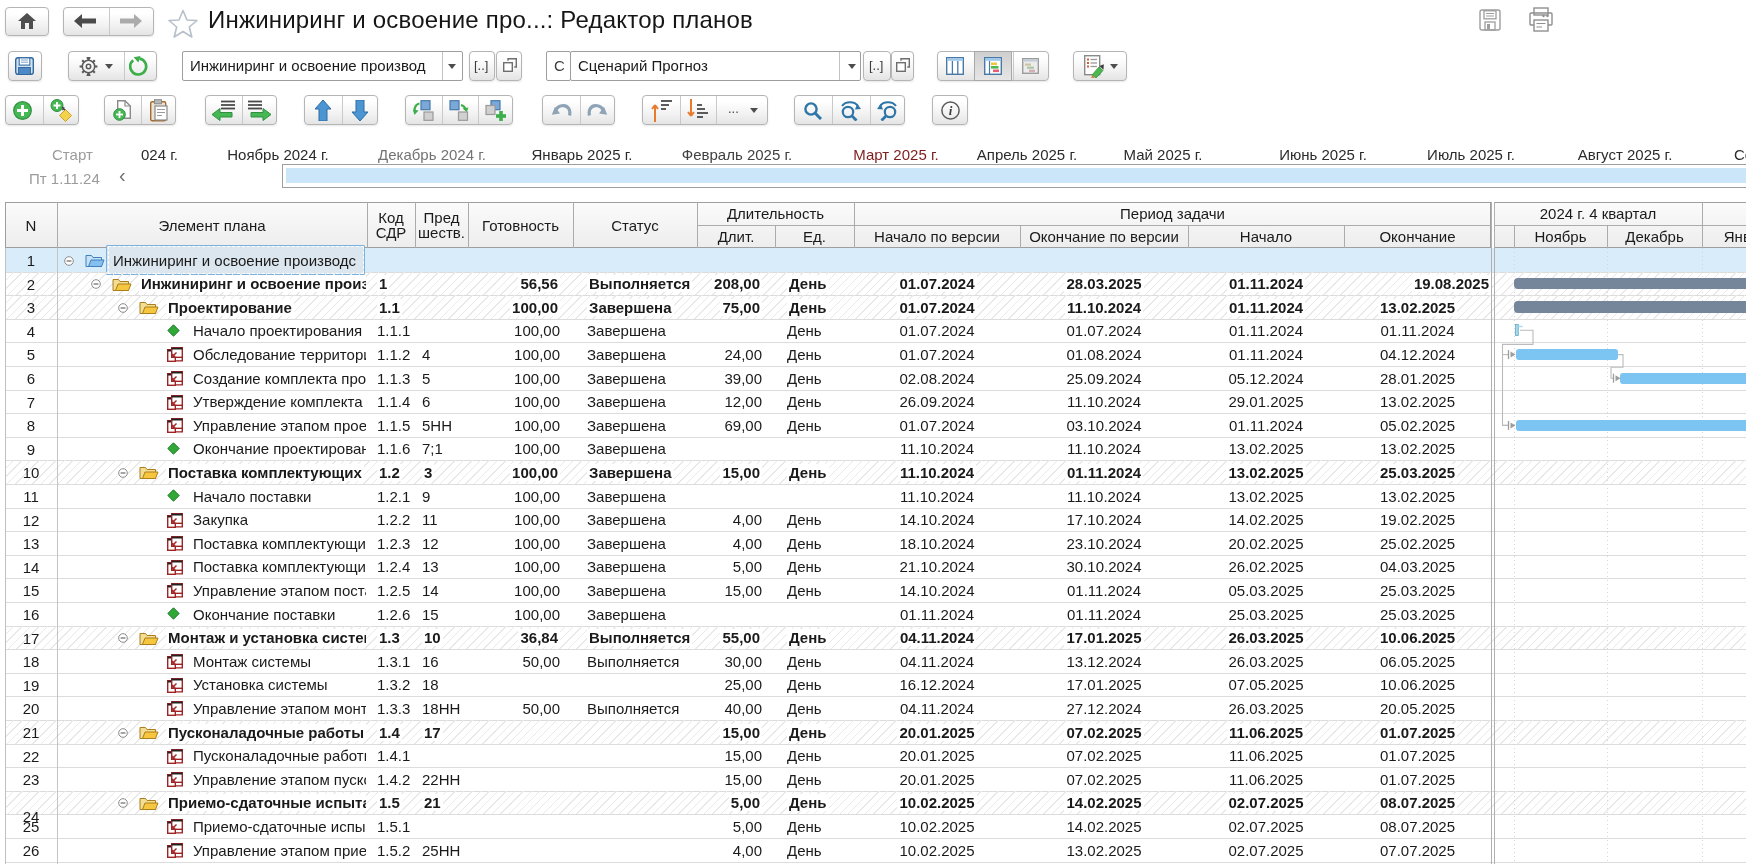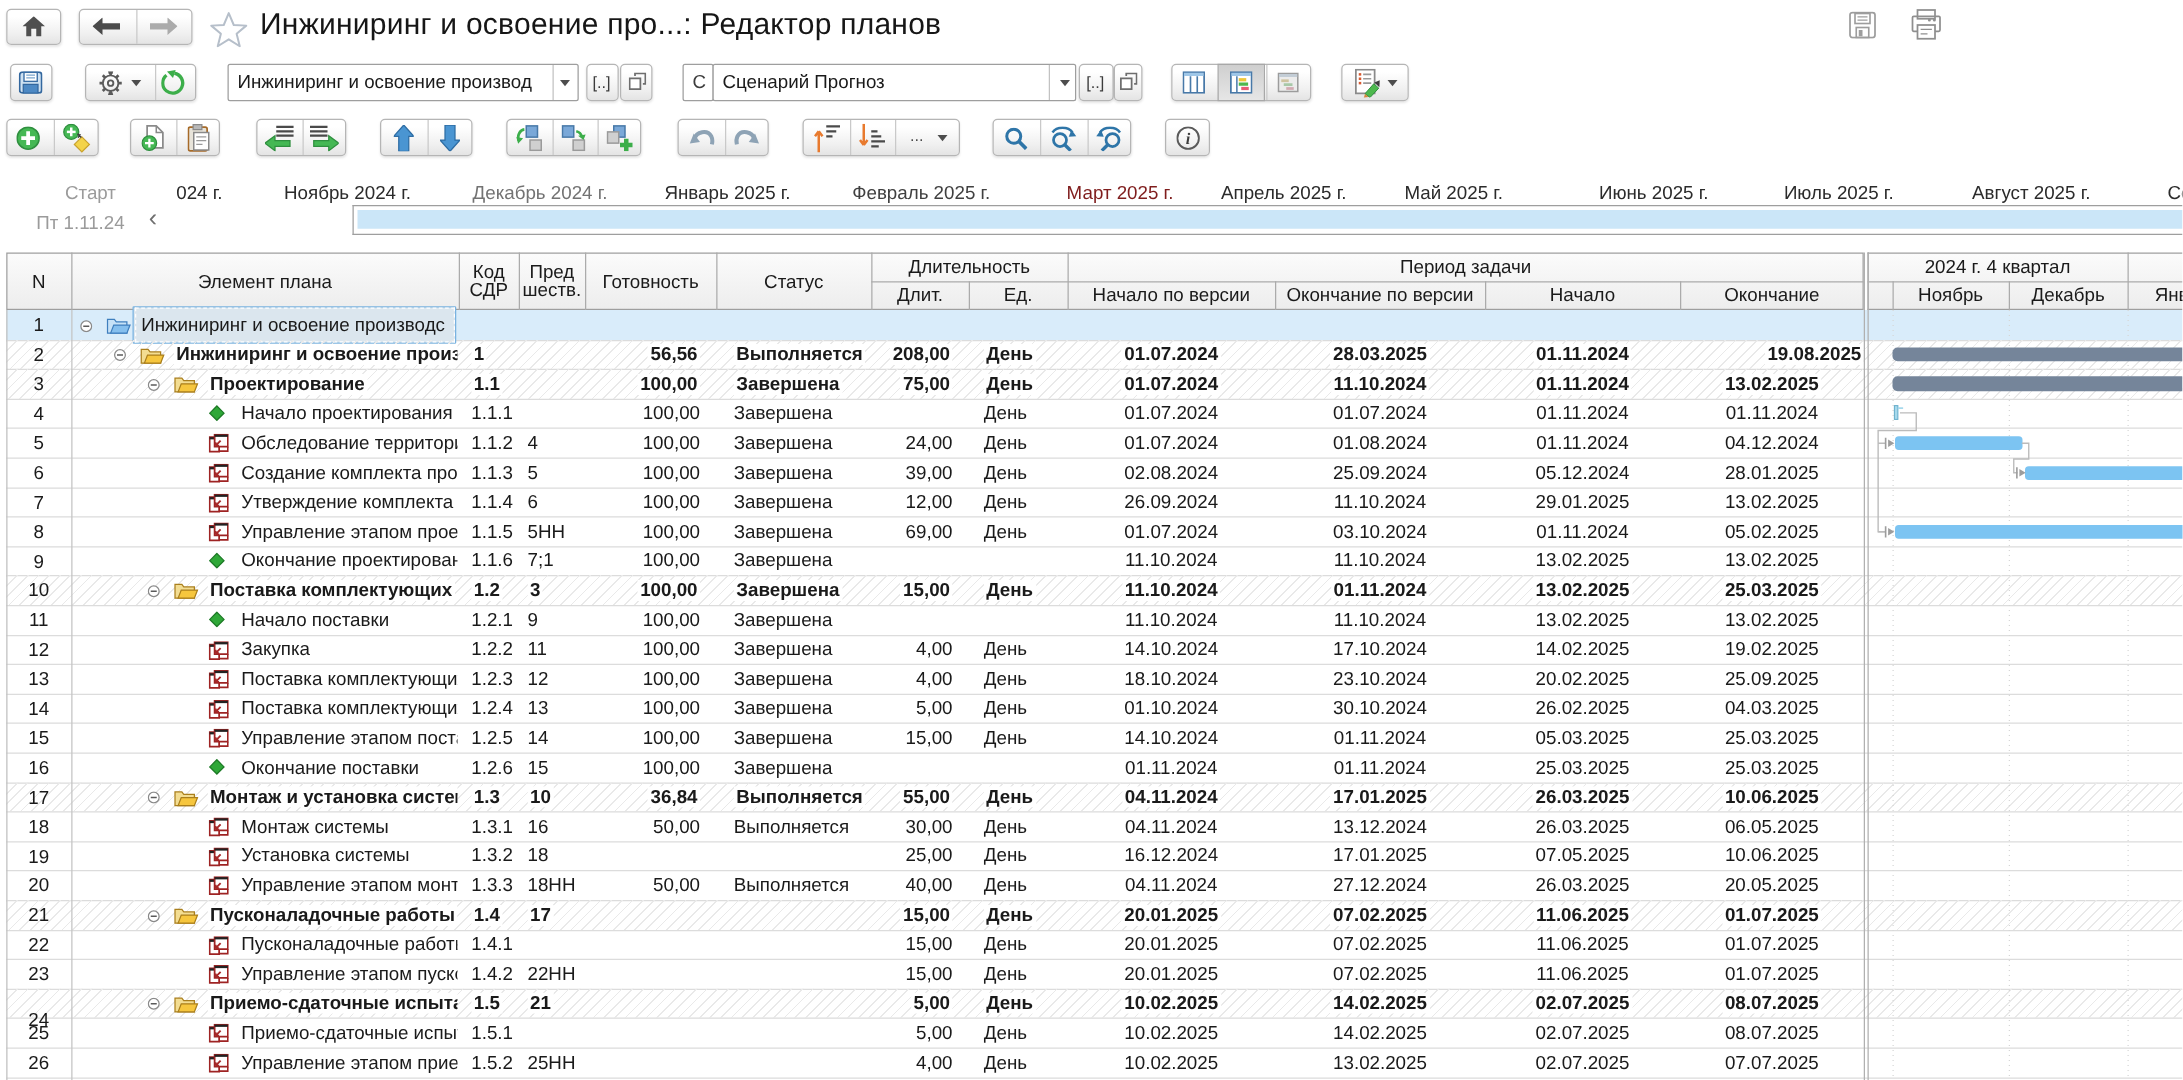--- a/index.html
+++ b/index.html
@@ -592,39 +592,39 @@
 <div class="cell " style="left:193px;top:534.7px;width:173px"><span class="">Поставка комплектующих 1</span></div>
 <div class="cell " style="left:377px;top:534.7px;width:40px"><span class="">1.2.3</span></div>
 <div class="cell " style="left:422px;top:534.7px;width:44px"><span class="">12</span></div>
 <div class="cell " style="left:468px;top:534.7px;width:92px;text-align:right"><span class="">100,00</span></div>
 <div class="cell " style="left:587px;top:534.7px;width:108px"><span class="">Завершена</span></div>
 <div class="cell " style="left:660px;top:534.7px;width:102px;text-align:right"><span class="">4,00</span></div>
 <div class="cell " style="left:787px;top:534.7px;width:60px"><span class="">День</span></div>
 <div class="cell " style="left:854px;top:534.7px;width:166px;text-align:center"><span class="">18.10.2024</span></div>
 <div class="cell " style="left:1020px;top:534.7px;width:168px;text-align:center"><span class="">23.10.2024</span></div>
 <div class="cell " style="left:1188px;top:534.7px;width:156px;text-align:center"><span class="">20.02.2025</span></div>
-<div class="cell " style="left:1344px;top:534.7px;width:147px;text-align:center"><span class="">25.09.2025</span></div>
+<div class="cell " style="left:1344px;top:534.7px;width:147px;text-align:center"><span class="">25.02.2025</span></div>
 <div class="a" style="left:5px;top:578.4px;width:1741px;height:1px;background:#dcdcdc"></div>
 <div class="cell" style="left:5px;top:558.8px;width:52px;text-align:center">14</div>
 <svg class="a" style="left:167px;top:559.8px" width="16" height="16" viewBox="0 0 16 16">
     <rect x="0.7" y="2.7" width="7.6" height="11.6" fill="#fff" stroke="#9e2323" stroke-width="1.4"></rect>
 <rect x="0.7" y="2.7" width="7.6" height="1.8" fill="#222"></rect>
 <rect x="4.7" y="0.7" width="10.6" height="9.6" fill="#fff" stroke="#9e2323" stroke-width="1.4"></rect>
 <rect x="4.7" y="0.7" width="10.6" height="1.8" fill="#222"></rect>
 <path d="M9.5 5.5 L5.5 9.5 M5.5 9.5 L5.5 6.7 M5.5 9.5 L8.3 9.5" stroke="#a62828" stroke-width="1.5" fill="none"></path>
 <path d="M8.3 13.9 L15.3 13.9 L15.3 10.3" fill="none" stroke="#9e2323" stroke-width="1.4"></path>
   </svg>
 <div class="cell " style="left:193px;top:558.3px;width:173px"><span class="">Поставка комплектующих 2</span></div>
 <div class="cell " style="left:377px;top:558.3px;width:40px"><span class="">1.2.4</span></div>
 <div class="cell " style="left:422px;top:558.3px;width:44px"><span class="">13</span></div>
 <div class="cell " style="left:468px;top:558.3px;width:92px;text-align:right"><span class="">100,00</span></div>
 <div class="cell " style="left:587px;top:558.3px;width:108px"><span class="">Завершена</span></div>
 <div class="cell " style="left:660px;top:558.3px;width:102px;text-align:right"><span class="">5,00</span></div>
 <div class="cell " style="left:787px;top:558.3px;width:60px"><span class="">День</span></div>
-<div class="cell " style="left:854px;top:558.3px;width:166px;text-align:center"><span class="">01.10.2024</span></div>
+<div class="cell " style="left:854px;top:558.3px;width:166px;text-align:center"><span class="">21.10.2024</span></div>
 <div class="cell " style="left:1020px;top:558.3px;width:168px;text-align:center"><span class="">30.10.2024</span></div>
 <div class="cell " style="left:1188px;top:558.3px;width:156px;text-align:center"><span class="">26.02.2025</span></div>
 <div class="cell " style="left:1344px;top:558.3px;width:147px;text-align:center"><span class="">04.03.2025</span></div>
 <div class="a" style="left:5px;top:602.0000000000001px;width:1741px;height:1px;background:#dcdcdc"></div>
 <div class="cell" style="left:5px;top:582.4000000000001px;width:52px;text-align:center">15</div>
 <svg class="a" style="left:167px;top:583.4000000000001px" width="16" height="16" viewBox="0 0 16 16">
     <rect x="0.7" y="2.7" width="7.6" height="11.6" fill="#fff" stroke="#9e2323" stroke-width="1.4"></rect>
 <rect x="0.7" y="2.7" width="7.6" height="1.8" fill="#222"></rect>
 <rect x="4.7" y="0.7" width="10.6" height="9.6" fill="#fff" stroke="#9e2323" stroke-width="1.4"></rect>
 <rect x="4.7" y="0.7" width="10.6" height="1.8" fill="#222"></rect>

